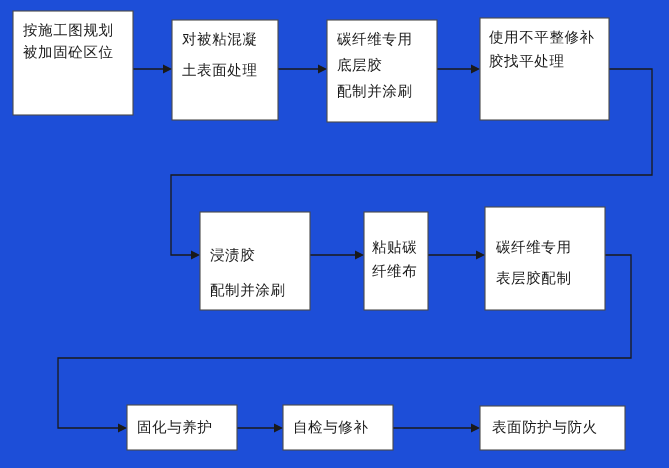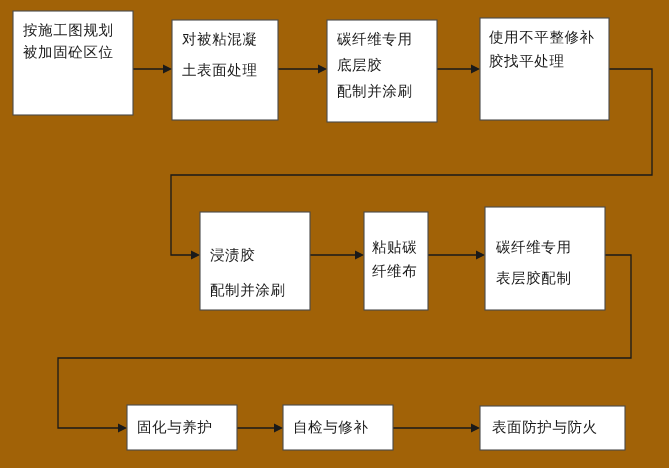--- a/index.html
+++ b/index.html
@@ -7,21 +7,21 @@
     padding: 0;
     background: #ffffff;
   }
   body {
     font-family: "DejaVu Sans", "Liberation Sans", sans-serif;
   }
   #flowchart-root {
     position: relative;
     width: 669px;
     height: 468px;
-    background: #a16207;
+    background: #1d4ed8;
     overflow: hidden;
   }
   svg.flow-canvas {
     position: absolute;
     top: 0;
     left: 0;
     width: 669px;
     height: 468px;
   }
   .node-rect {

